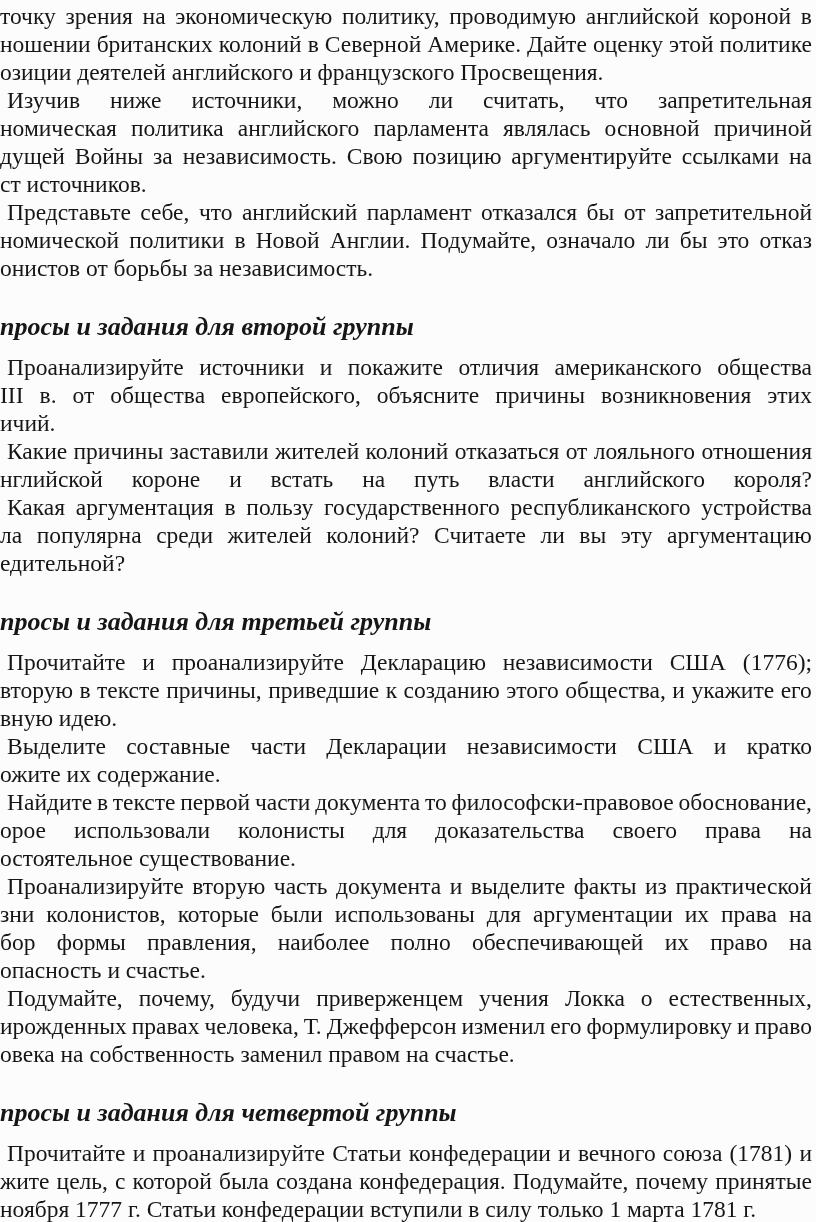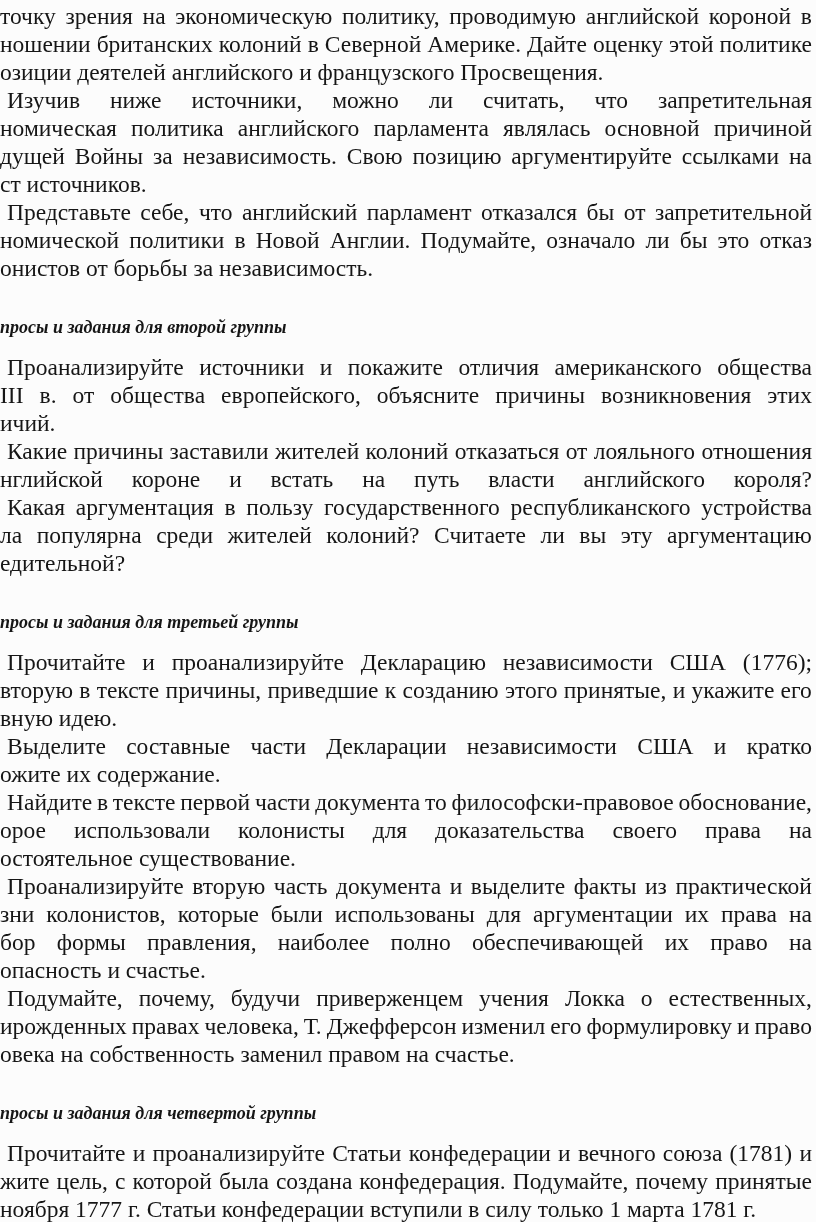--- a/index.html
+++ b/index.html
@@ -41,21 +41,21 @@
     flex: 0 0 auto;
     white-space: nowrap;
   }
   
   .line.indent {
     padding-left: 7px;
   }
   .heading {
     height: 28px;
     line-height: 28px;
-    font-size: 18px;
+    font-size: 26px;
     font-weight: bold;
     font-style: italic;
     margin: 31px 0 12px 0;
     white-space: nowrap;
   }
 </style>
 </head>
 <body style="background: rgb(252, 252, 252);">
 
 <div class="page" style="color: rgb(22, 22, 22);">
@@ -230,21 +230,21 @@
       </div>
       <div class="line just">
         <span>вторую</span>
         <span>в</span>
         <span>тексте</span>
         <span>причины,</span>
         <span>приведшие</span>
         <span>к</span>
         <span>созданию</span>
         <span>этого</span>
-        <span>принятые,</span>
+        <span>общества,</span>
         <span>и</span>
         <span>укажите</span>
         <span>его</span>
       </div>
       <div class="line">вную идею.</div>
     </div>
     <div class="paragraph">
       <div class="line just indent">
         <span>Выделите</span>
         <span>составные</span>

